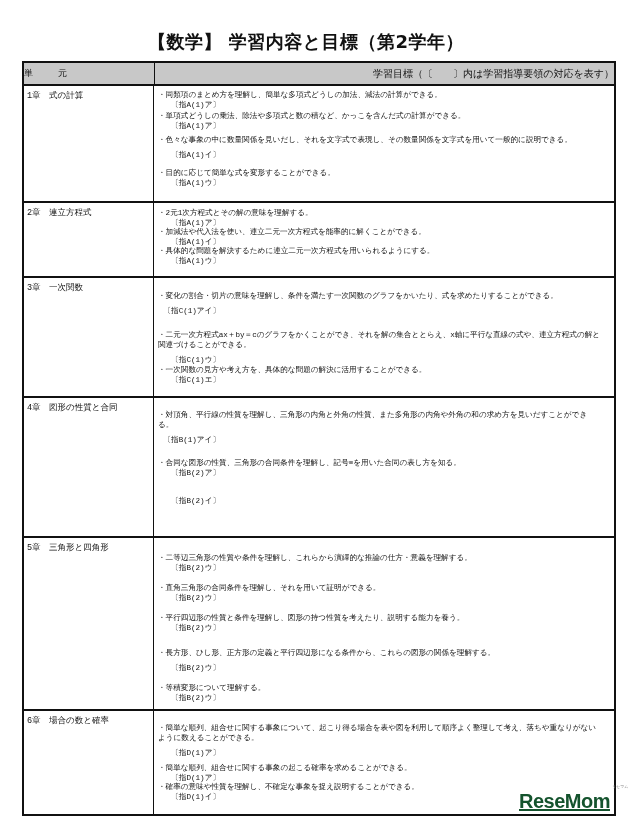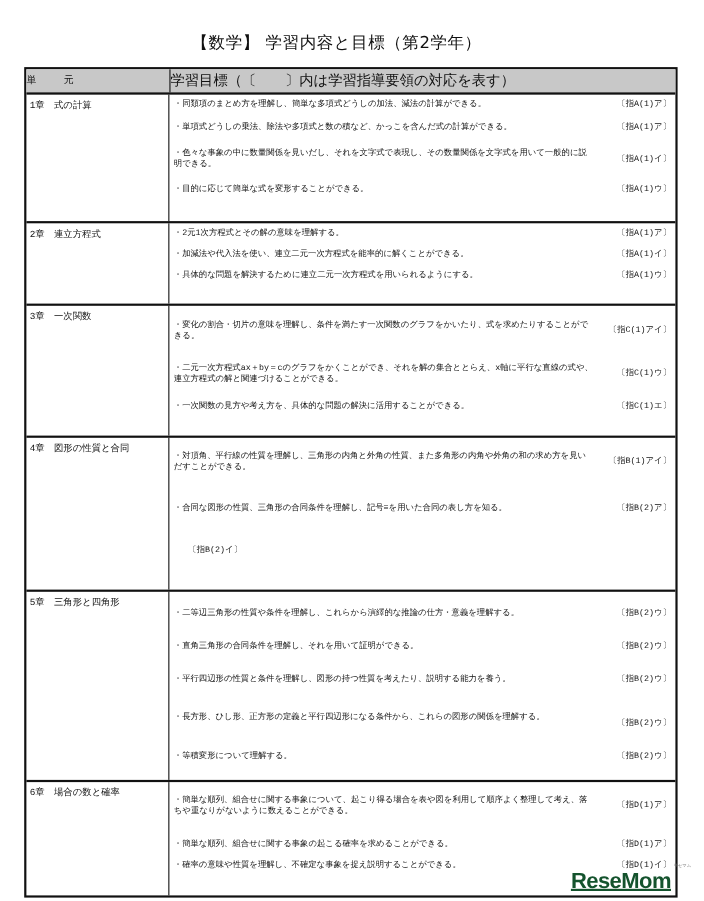--- a/index.html
+++ b/index.html
@@ -1,31 +1,31 @@
 <!DOCTYPE html>
 <html><head>
 <meta charset="utf-8">
 <style>
   html, body { margin: 0; padding: 0; background: #ffffff; }
   body { width: 640px; height: 819px; position: relative; overflow: hidden;
          font-family: "DejaVu Sans", "Liberation Sans", sans-serif; color: #111; }
   .title { position: absolute; left: 0; top: 30px; width: 612px; text-align: center;
-           font-size: 15px; font-weight: normal; letter-spacing: 0.5px; }
+           font-size: 18px; font-weight: bold; letter-spacing: 0.5px; }
   .tbl { position: absolute; left: 22px; top: 61px; width: 594px;
          border: 2px solid #111; box-sizing: border-box; }
   .hdr { display: flex; height: 21px; background: #c8c8c8; border-bottom: 2px solid #111; }
   .hdr .c1 { width: 130px; border-right: 1px solid #111; text-align: left;
              font-size: 9px; line-height: 21px; letter-spacing: 8px; }
-  .hdr .c2 { flex: 1; text-align: left; font-size: 13px; line-height: 21px; }
+  .hdr .c2 { flex: 1; text-align: right; font-size: 10px; line-height: 21px; }
   .sec { display: flex; border-bottom: 2px solid #111; box-sizing: border-box; font-family: Liberation Mono, monospace; }
   .sec:last-child { border-bottom: none; }
   .sec .c1 { width: 130px; border-right: 1px solid #111; font-size: 8.5px;
              padding: 4px 3px; box-sizing: border-box; }
   .sec .c2 { flex: 1; position: relative; }
-  .goal { position: absolute; left: 4px; right: 4px; display: flex; align-items: flex-start; }
+  .goal { position: absolute; left: 4px; right: 4px; display: flex; align-items: flex-start; flex-direction: column; }
   .goal .txt { flex: 1; font-size: 7.6px; line-height: 10px; padding-right: 8px; }
   .goal .ref { width: 62px; font-size: 7.6px; line-height: 10px; text-align: right; white-space: nowrap; }
   .goal.two .ref { padding-top: 5px; }
   .logo { position: absolute; left: 519px; top: 790px; font-size: 20px; font-weight: bold;
           color: #14532d; letter-spacing: -0.5px; font-family: "Liberation Sans", sans-serif; text-decoration: underline; }
   .logo-sub { position: absolute; left: 612px; top: 784px; font-size: 4px; color: #888; }
 </style>
 </head>
 <body>
 

